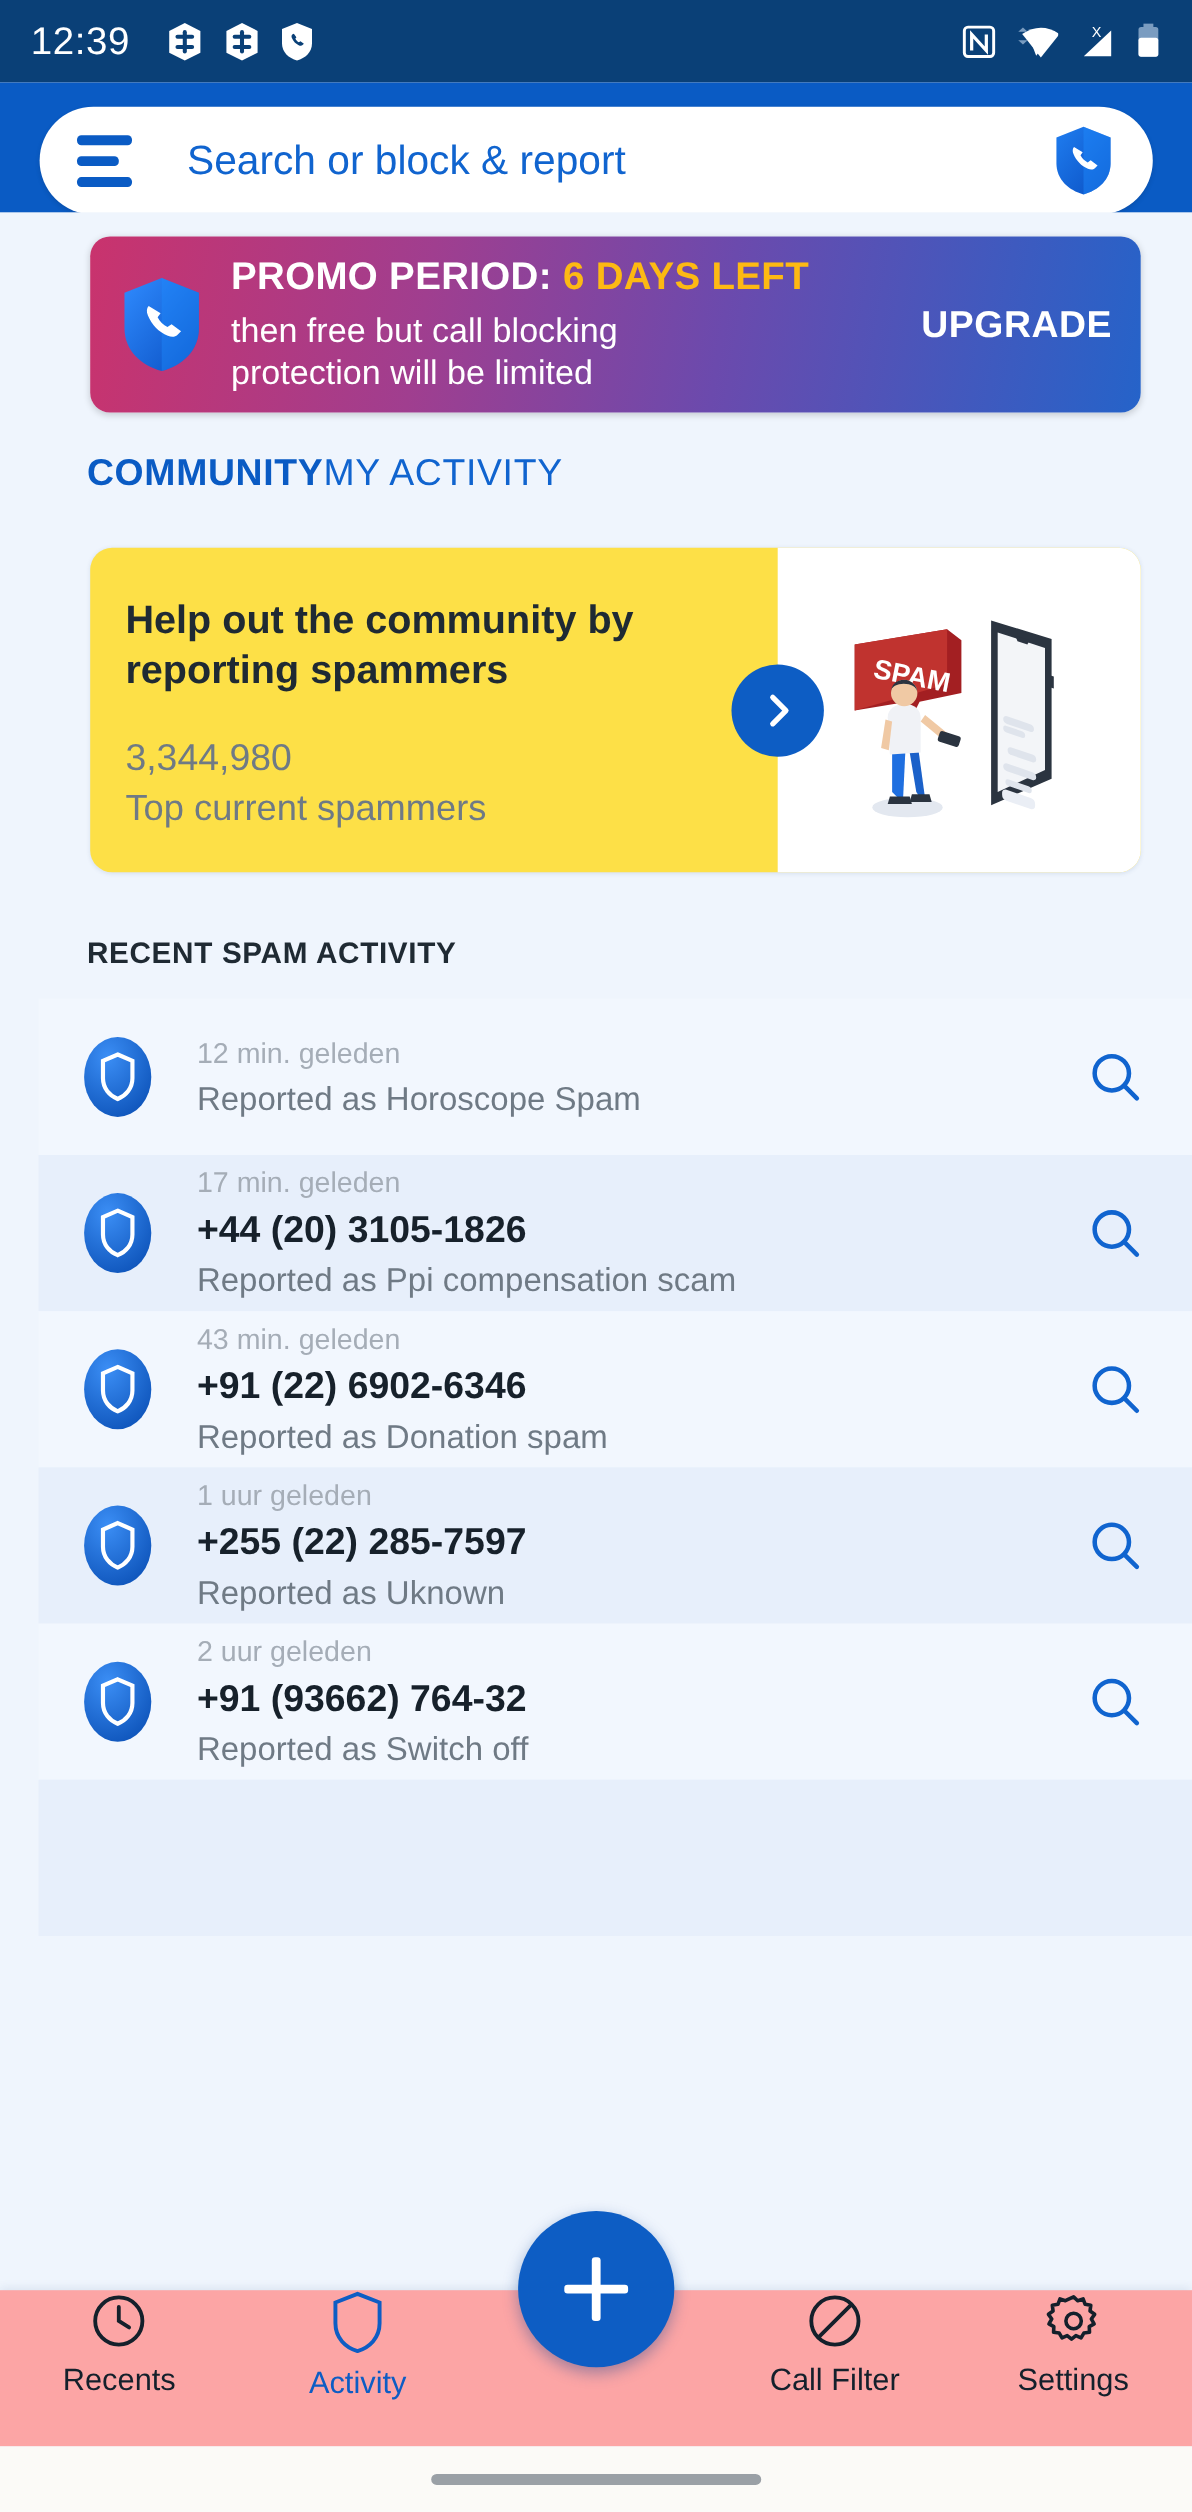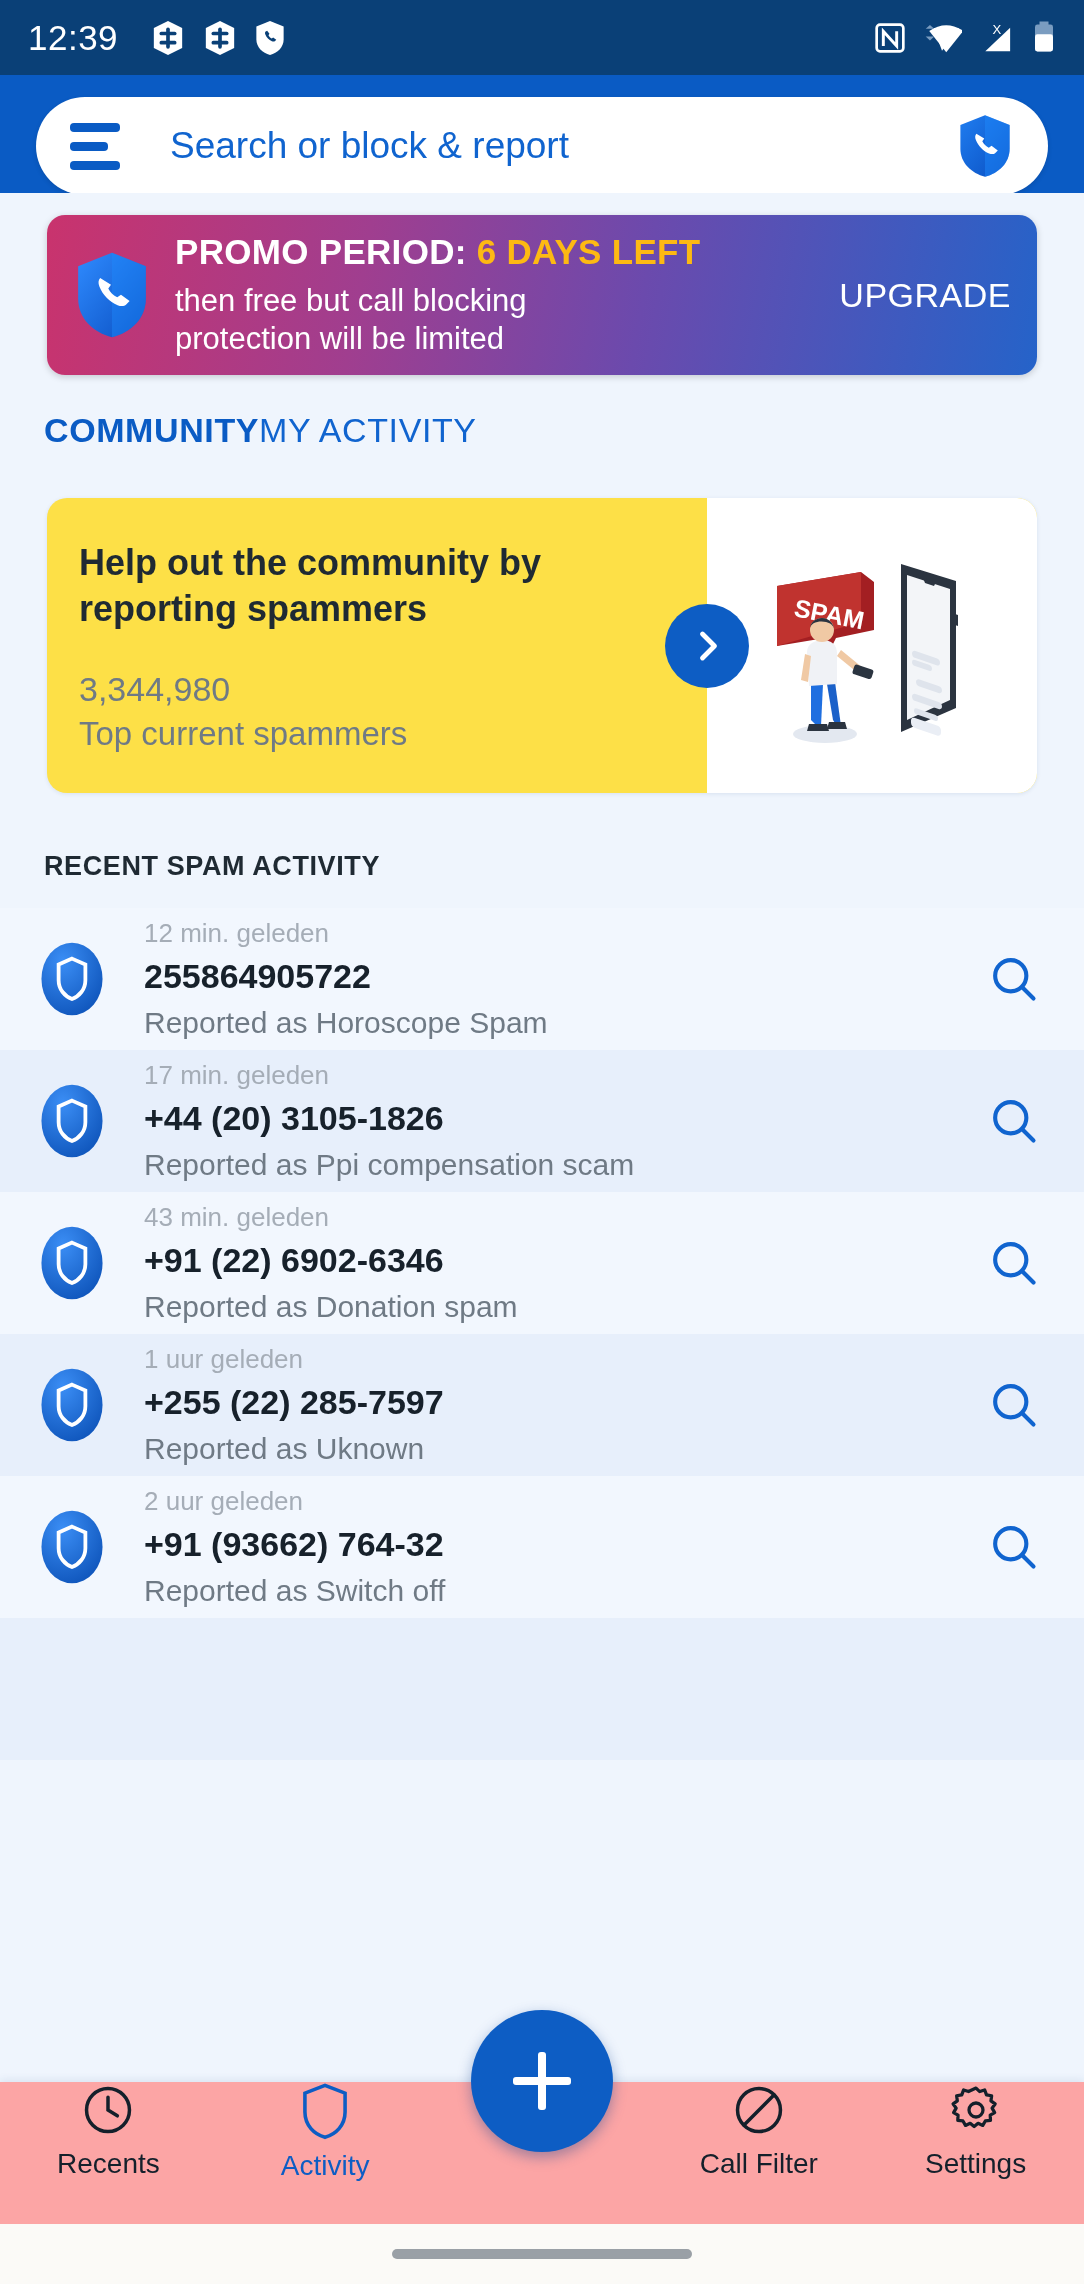--- a/index.html
+++ b/index.html
@@ -49,37 +49,38 @@
   
   .appbar-shadow{
     width:100%; height:18px;
     background:linear-gradient(to bottom, rgba(10,91,196,.45), rgba(239,245,253,0));
   }
 
   
   .content{
     position:absolute; top:193px; left:0; right:0; bottom:0;
     background:#eff5fd;
+    padding-left:35px;
   }
 
   
   .promo{
     margin:22px 47px 0 47px;
     height:160px; border-radius:18px;
     background:linear-gradient(100deg,#c9336d 0%,#a03e8f 32%,#6b4aad 60%,#2563c9 100%);
     display:flex; align-items:center; padding:0 26px;
     box-shadow:0 2px 7px rgba(0,0,0,.18);
   }
   .promo-shield{ width:78px; height:88px; flex:0 0 auto;}
   .promo-txt{ margin-left:24px; flex:1; }
   .promo-head{ font-size:35px; color:#ffffff; font-weight:bold; letter-spacing:.3px;}
   .promo-head .days{ color:#fdb913; }
   .promo-sub{ font-size:31px; color:#ffffff; line-height:1.22; margin-top:10px;}
   .promo-btn{
-    color:#ffffff; font-size:34px; font-weight:normal; letter-spacing:.5px;
+    color:#ffffff; font-size:34px; font-weight:bold; letter-spacing:.5px;
     padding-left:18px; cursor:pointer; white-space:nowrap;
   }
 
   
   .tabs{ display:flex; padding:36px 44px 0 44px; }
   .tab{ font-size:34px; letter-spacing:.6px; cursor:pointer; color:#1064cf; }
   .tab.active{ font-weight:bold; color:#0a5bc4; }
 
   
   .community-card{
@@ -326,21 +327,20 @@
             <radialGradient id="rg1" cx=".35" cy=".25" r=".9">
           <stop offset="0" stop-color="#3b8ef5"></stop>
               <stop offset="1" stop-color="#0a4fb5"></stop>
         </radialGradient>
           </defs>
         <ellipse cx="11" cy="13" rx="10.5" ry="12.5" fill="url(#rg1)"></ellipse>
         <path d="M11 6 L15.6 8 V13.4 C15.6 16.6 13.5 18.9 11 19.9 C8.5 18.9 6.4 16.6 6.4 13.4 V8 Z" fill="none" stroke="#fff" stroke-width="1.3"></path>
       </svg>
       <div class="row-mid">
         <div class="row-time">12 min. geleden</div>
-        <div class="row-num">255864905722</div>
         <div class="row-rep">Reported as Horoscope Spam</div>
       </div>
       <svg class="row-search" viewBox="0 0 24 24">
         <circle cx="10.5" cy="10.5" r="7.2" fill="none" stroke="#1064cf" stroke-width="1.9"></circle>
         <path d="M15.8 15.8 L21 21" stroke="#1064cf" stroke-width="1.9" stroke-linecap="round"></path>
       </svg>
     </div>
 
     <div class="spam-row alt">
       <svg class="row-shield" viewBox="0 0 22 26">

